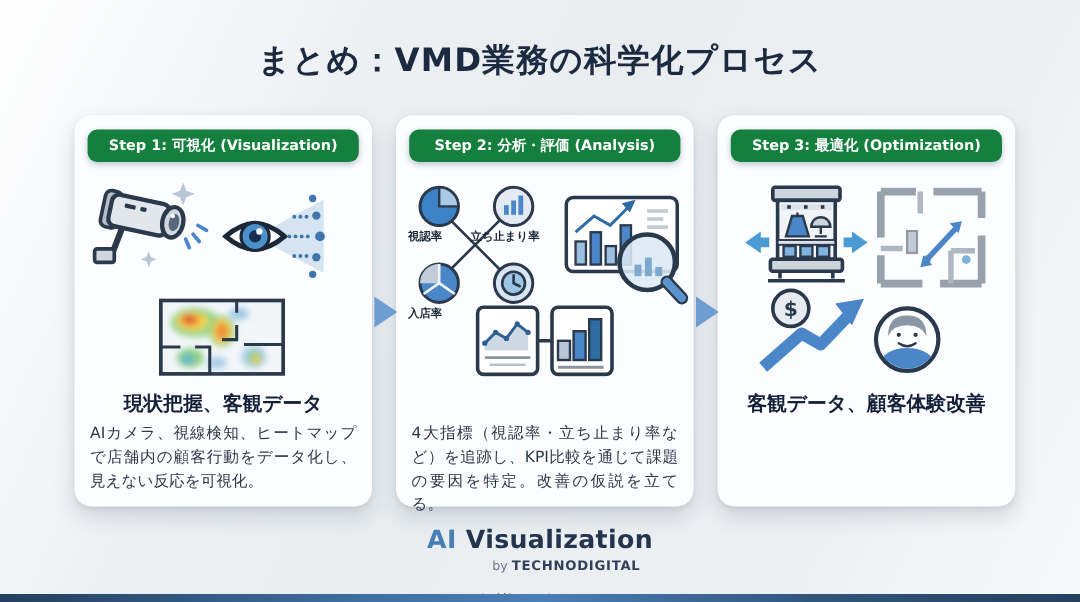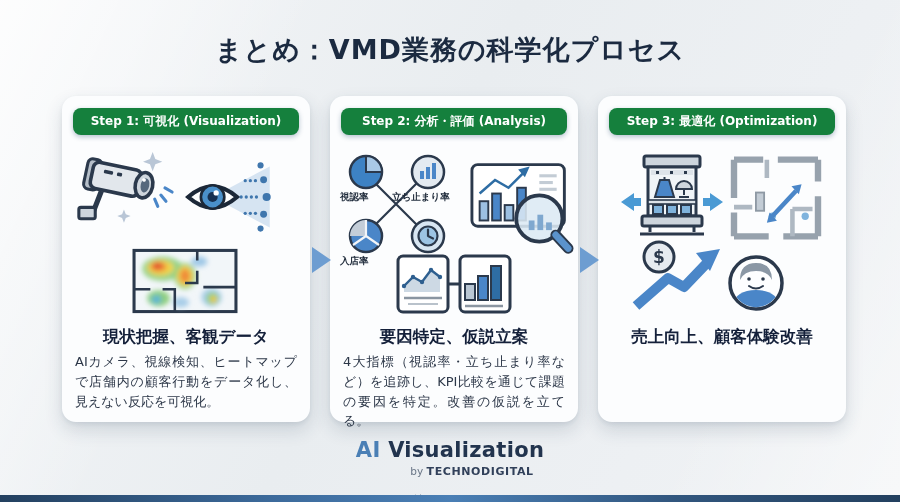--- a/index.html
+++ b/index.html
@@ -222,21 +222,20 @@
         <path d="M8 44 H46" stroke="#8a95a1" stroke-width="2.4"></path>
         <path d="M12 50 H42" stroke="#b9c2cb" stroke-width="2"></path>
         <g stroke="#2b394c" stroke-width="2">
           <rect x="69" y="30" width="10" height="16" fill="#b9c6d3"></rect>
           <rect x="82" y="22" width="10" height="24" fill="#4a86c8"></rect>
           <rect x="95" y="12" width="10" height="34" fill="#2e6da4"></rect>
         </g>
         <path d="M69 52 H107" stroke="#8a95a1" stroke-width="2.4"></path>
       </svg>
     </div>
-    <div class="card-heading">要因特定、仮説立案</div>
     <div class="card-body">4大指標（視認率・立ち止まり率など）を追跡し、KPI比較を通じて課題の要因を特定。改善の仮説を立てる。</div>
   </div>
 
   <div class="card card3">
     <div class="badge">Step 3: 最適化 (Optimization)</div>
     <div class="icon-area">
       <svg class="i-store" viewBox="0 0 104 88">
         <path d="M1 48 L14 39 V44 H21 V52 H14 V57 Z" fill="#4a9ad4"></path>
         <path d="M103 48 L90 39 V44 H83 V52 H90 V57 Z" fill="#4a9ad4"></path>
         <rect x="24" y="2" width="56" height="11" rx="2" fill="#cdd5dd" stroke="#2b394c" stroke-width="3"></rect>
@@ -287,21 +286,21 @@
           <g clip-path="url(#avclip)">
             <path d="M102 70 Q106 50 128 50 Q150 50 154 70 Z" fill="#4a86c8"></path>
             <path d="M112 40 q0 -17 16 -17 q16 0 16 17 q-4 -9 -16 -9 q-12 0 -16 9 z" fill="#8a97a5"></path>
           </g>
           <circle cx="121" cy="39" r="1.8" fill="#2b394c"></circle>
           <circle cx="135" cy="39" r="1.8" fill="#2b394c"></circle>
           <path d="M121 46 Q128 51 135 46" stroke="#2b394c" stroke-width="2" fill="none" stroke-linecap="round"></path>
         </g>
       </svg>
     </div>
-    <div class="card-heading">売上向上、顧客体験改善</div>
+    <div class="card-heading">客観データ、顧客体験改善</div>
   </div>
 
   <div class="flow-arrow arrow-a"></div>
   <div class="flow-arrow arrow-b"></div>
 
   <div class="footer">
     <div class="logo">
       <span class="logo-ai">AI</span>
       <span class="logo-name">Visualization</span>
     </div>

